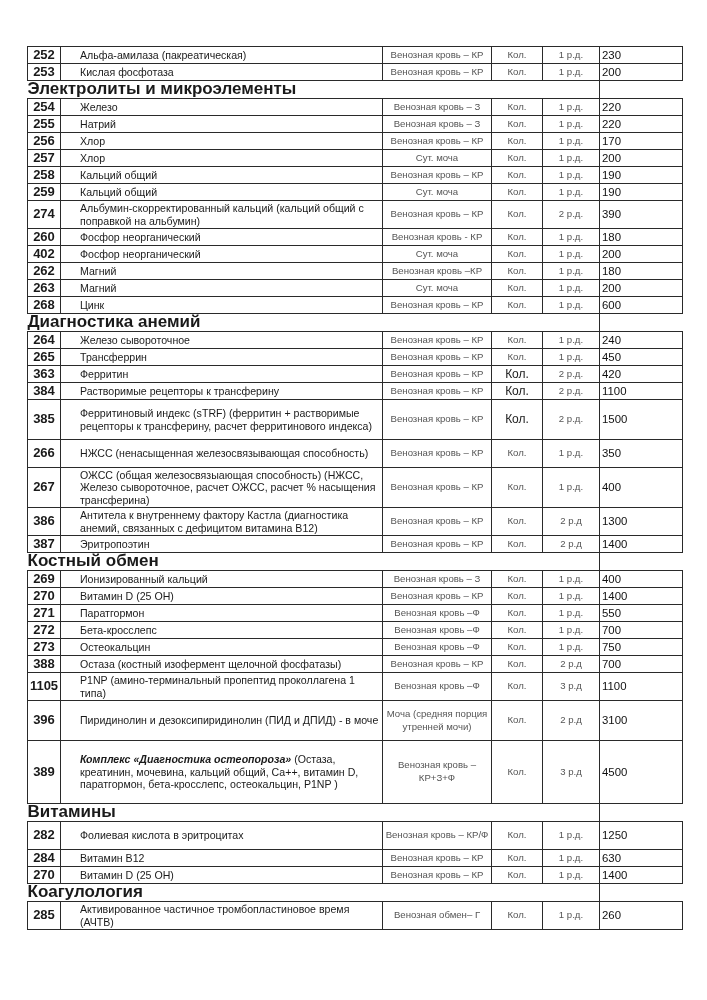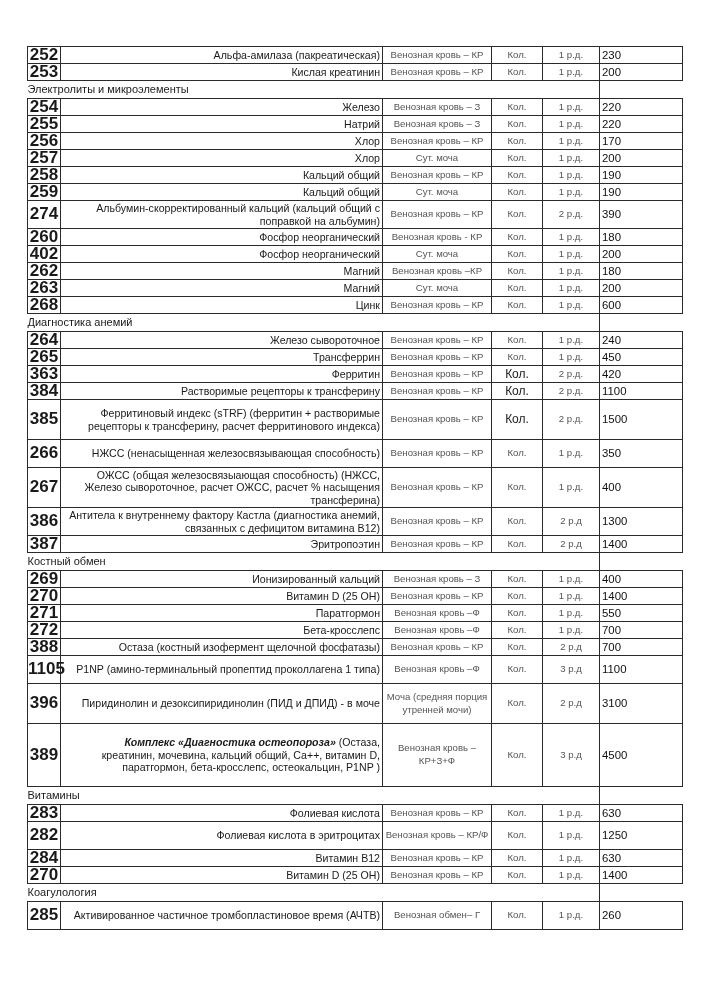--- a/index.html
+++ b/index.html
@@ -12,26 +12,26 @@
   col.c-mat  { width: 109px; }
   col.c-unit { width: 51px; }
   col.c-time { width: 57px; }
   col.c-price{ width: 83px; }
   td { border: 1px solid #2a2a2a; padding: 0 2px; vertical-align: middle;
        font-size: 10.6px; line-height: 12.6px; }
   tr.r { height: 17px; }
   tr.r2 { height: 28px; }
   tr.r3 { height: 40px; }
   tr.r5 { height: 63px; }
-  td.code { text-align: center; font-weight: bold; font-size: 17px; padding: 0; }
-  td.name { text-align: right; padding-left: 8px; margin-left: 21px; }
+  td.code { text-align: center; font-weight: bold; font-size: 13px; padding: 0; }
+  td.name { text-align: left; padding-left: 19px; margin-left: 21px; }
   td.mat, td.unit, td.time { text-align: center; color: #555; font-size: 9.6px; }
   td.unit.big { font-size: 12px; color: #222; }
   td.price { font-size: 12.4px; color: #111; font-family: Liberation Sans, sans-serif; font-size: 11.4px; }
-  tr.section td { border-left: none; border-right: none; font-weight: normal; font-size: 11px; padding-left: 0; height: 17px; }
+  tr.section td { border-left: none; border-right: none; font-weight: bold; font-size: 17px; padding-left: 0; height: 17px; }
   tr.section td.sec-right { border-left: 1px solid #2a2a2a; border-right: none; }
   tr.section td.sec-title { border-left: none; }
   b.lead { font-weight: bold; font-style: italic; }
 </style>
 </head>
 <body>
 
 <div class="sheet">
 <table>
   <colgroup>
@@ -47,21 +47,21 @@
     <tr class="r">
       <td class="code">252</td>
       <td class="name">Альфа-амилаза (пакреатическая)</td>
       <td class="mat">Венозная  кровь – КР</td>
       <td class="unit">Кол.</td>
       <td class="time">1 р.д.</td>
       <td class="price">230</td>
     </tr>
     <tr class="r">
       <td class="code">253</td>
-      <td class="name">Кислая креатинин</td>
+      <td class="name">Кислая фосфотаза</td>
       <td class="mat">Венозная  кровь – КР</td>
       <td class="unit">Кол.</td>
       <td class="time">1 р.д.</td>
       <td class="price">200</td>
     </tr>
 
     <tr class="section">
       <td class="sec-title" colspan="5">Электролиты и микроэлементы</td>
       <td class="sec-right"></td>
     </tr>
@@ -267,20 +267,28 @@
       <td class="time">1 р.д.</td>
       <td class="price">550</td>
     </tr>
     <tr class="r">
       <td class="code">272</td>
       <td class="name">Бета-кросслепс</td>
       <td class="mat">Венозная  кровь –Ф</td>
       <td class="unit">Кол.</td>
       <td class="time">1 р.д.</td>
       <td class="price">700</td>
+    </tr>
+    <tr class="r">
+      <td class="code">273</td>
+      <td class="name">Остеокальцин</td>
+      <td class="mat">Венозная  кровь –Ф</td>
+      <td class="unit">Кол.</td>
+      <td class="time">1 р.д.</td>
+      <td class="price">750</td>
     </tr>
     <tr class="r">
       <td class="code">388</td>
       <td class="name">Остаза (костный изофермент щелочной фосфатазы)</td>
       <td class="mat">Венозная  кровь – КР</td>
       <td class="unit">Кол.</td>
       <td class="time">2 р.д</td>
       <td class="price">700</td>
     </tr>
     <tr class="r2">
@@ -305,28 +313,20 @@
       <td class="mat">Венозная  кровь – КР+З+Ф</td>
       <td class="unit">Кол.</td>
       <td class="time">3 р.д</td>
       <td class="price">4500</td>
     </tr>
 
     <tr class="section">
       <td class="sec-title" colspan="5">Витамины</td>
       <td class="sec-right"></td>
     </tr>
-    <tr class="r">
-      <td class="code">283</td>
-      <td class="name">Фолиевая кислота</td>
-      <td class="mat">Венозная  кровь – КР</td>
-      <td class="unit">Кол.</td>
-      <td class="time">1 р.д.</td>
-      <td class="price">630</td>
-    </tr>
     <tr class="r2">
       <td class="code">282</td>
       <td class="name">Фолиевая кислота в эритроцитах</td>
       <td class="mat">Венозная  кровь – КР/Ф</td>
       <td class="unit">Кол.</td>
       <td class="time">1 р.д.</td>
       <td class="price">1250</td>
     </tr>
     <tr class="r">
       <td class="code">284</td>

